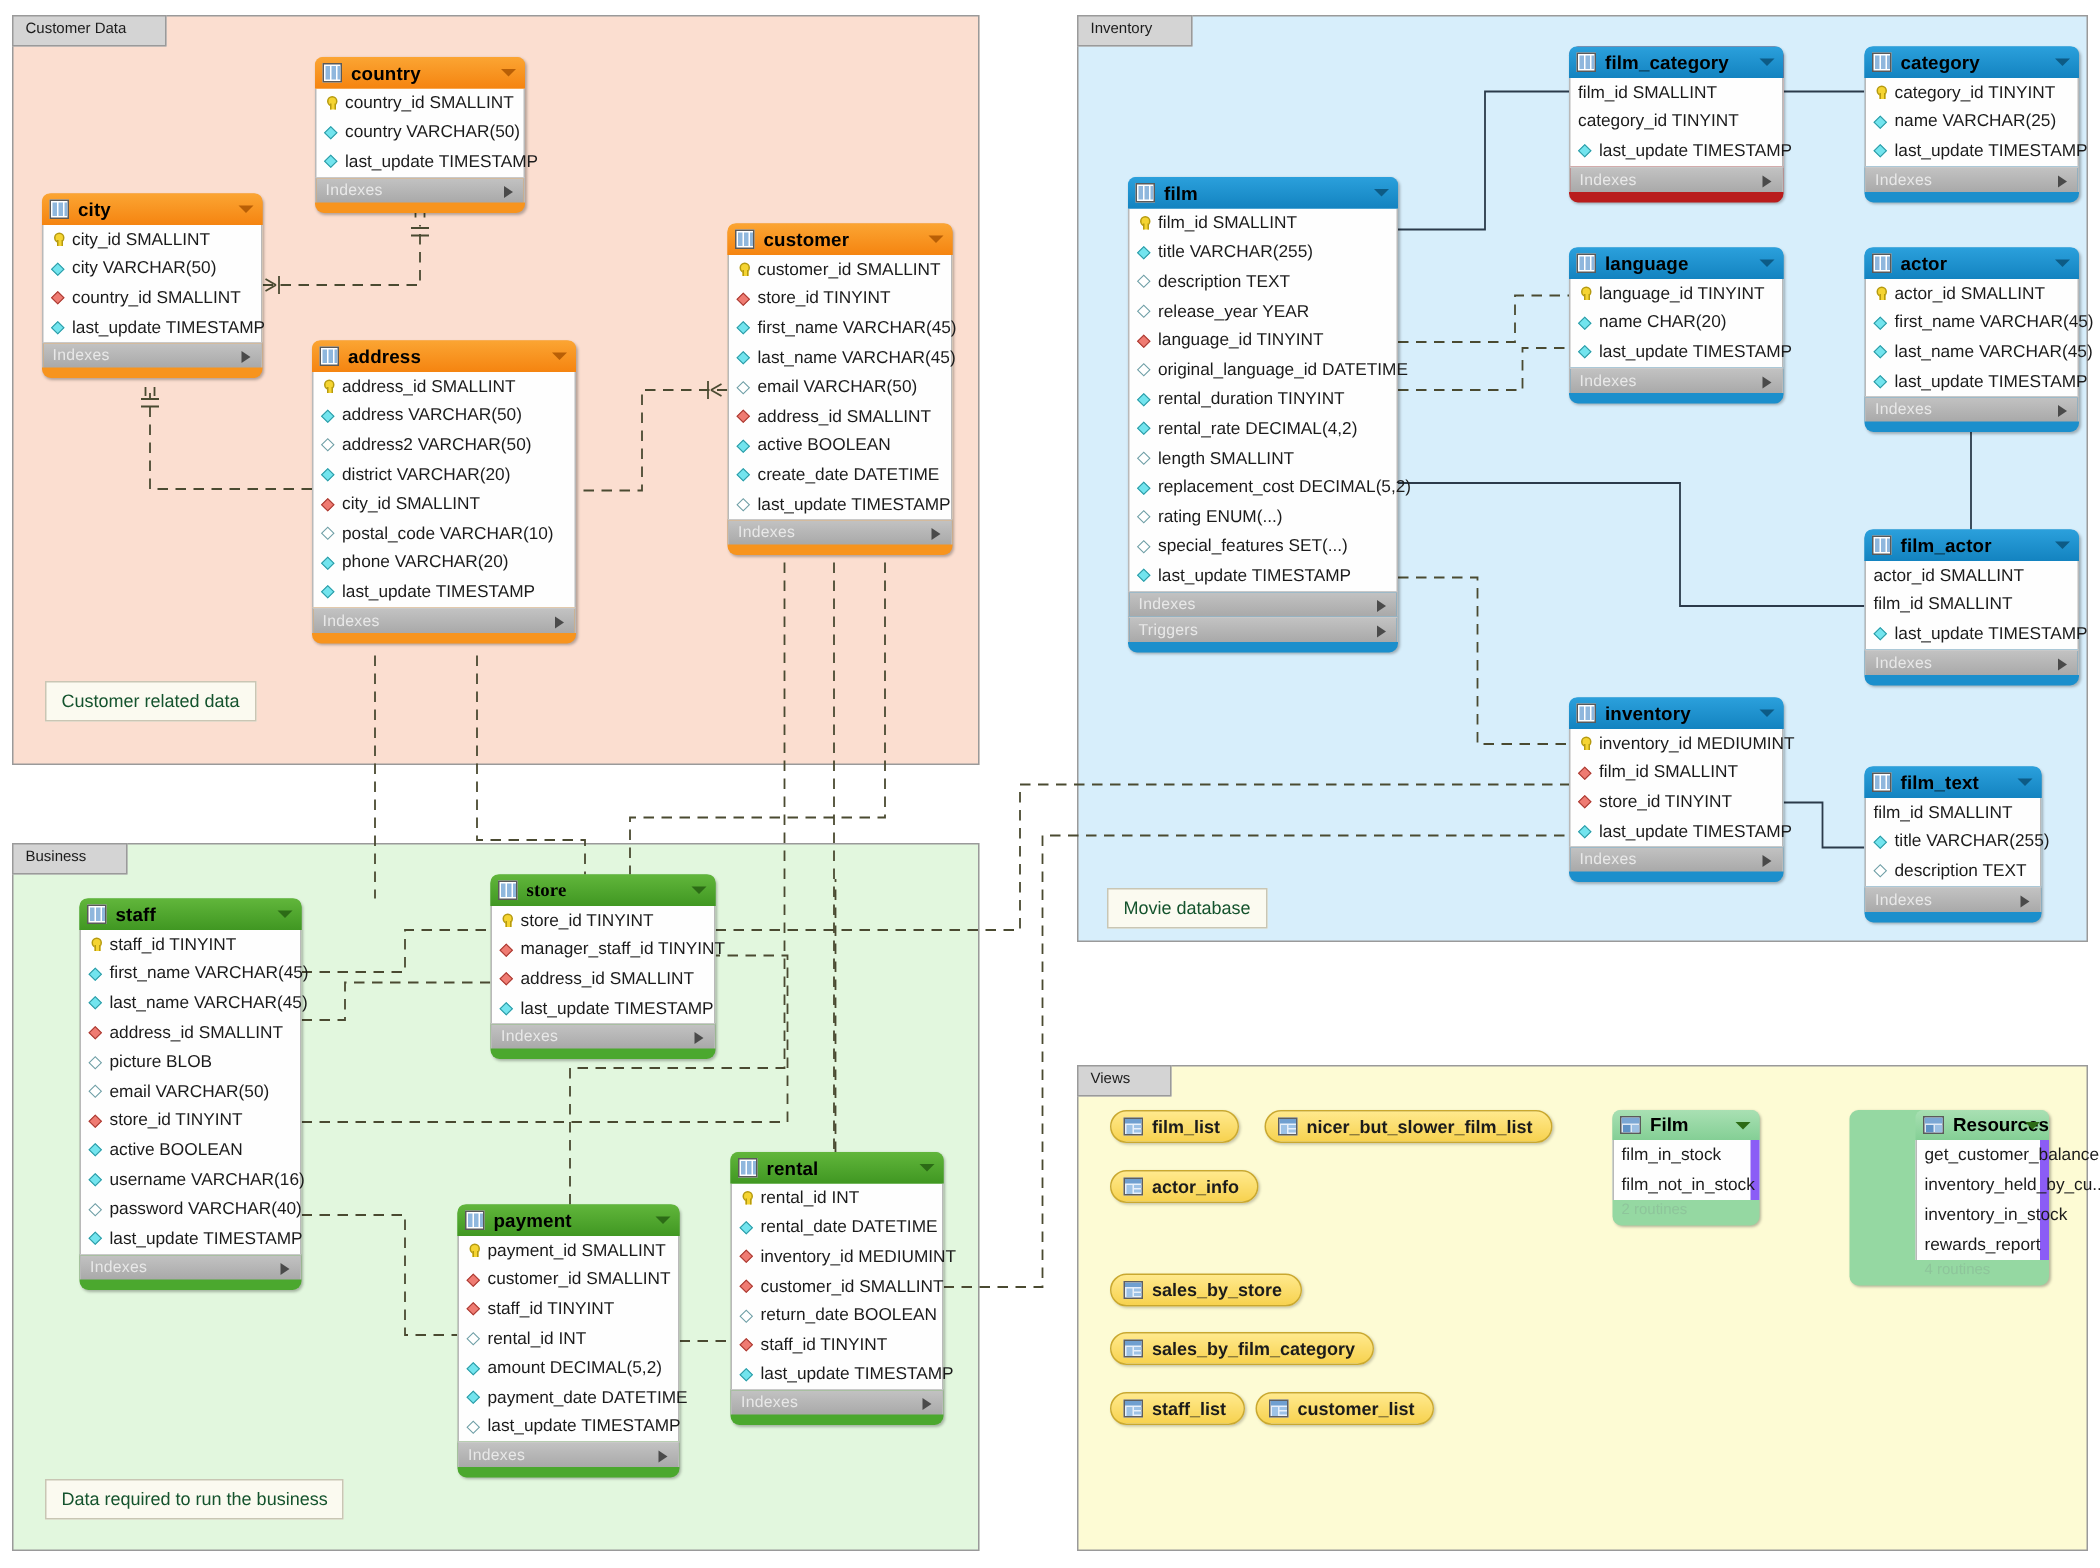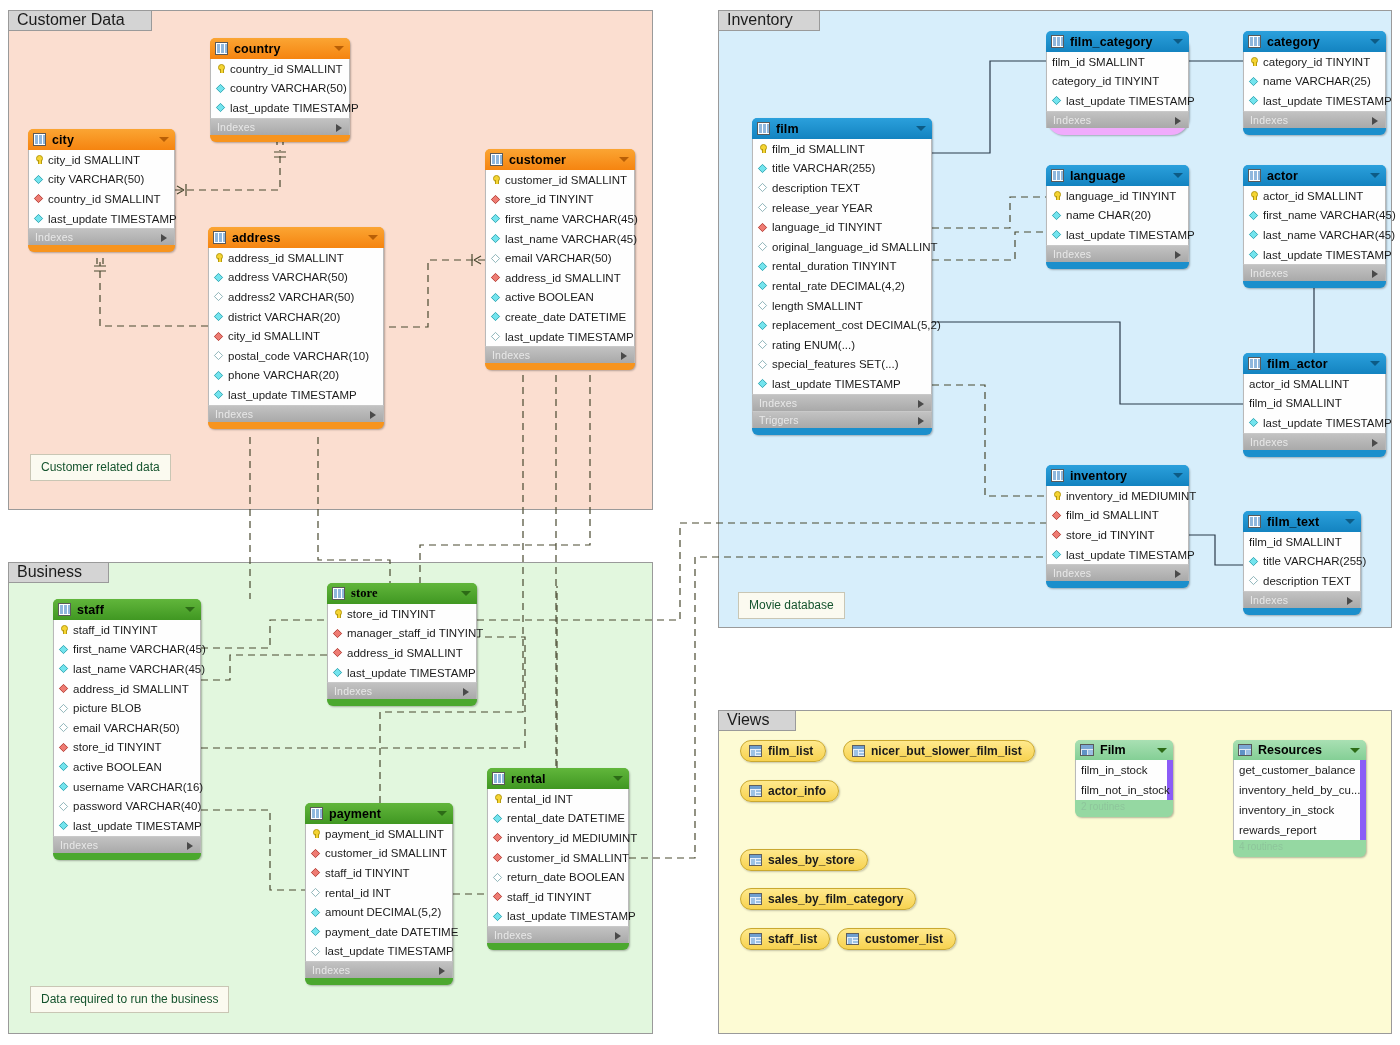--- a/index.html
+++ b/index.html
@@ -11,21 +11,21 @@
     overflow: hidden;
   }
   #canvas { position: relative; width: 1400px; height: 1045px; background: #fff; }
 
   
   .layer { position: absolute; border: 1px solid #9a9a9a; }
   .layer-title {
     position: absolute; top: -1px; left: -1px;
     background: #d4d4d4;
     border: 1px solid #9a9a9a;
-    font-size: 16px; color: #1b1b1b;
+    font-size: 10px; color: #1b1b1b;
     padding: 2px 26px 3px 8px;
     line-height: 14px;
     white-space: nowrap;
   }
 
   
   .note {
     position: absolute;
     background: #fbfaf0;
     border: 1px solid #c9c6b4;
@@ -442,21 +442,21 @@
           <div class="col">
             <span class="g dia hollow"></span>
             <span>release_year YEAR</span>
           </div>
           <div class="col">
             <span class="g dia red"></span>
             <span>language_id TINYINT</span>
           </div>
           <div class="col">
             <span class="g dia hollow"></span>
-            <span>original_language_id SMALLINT</span>
+            <span>original_language_id DATETIME</span>
           </div>
           <div class="col">
             <span class="g dia cyan"></span>
             <span>rental_duration TINYINT</span>
           </div>
           <div class="col">
             <span class="g dia cyan"></span>
             <span>rental_rate DECIMAL(4,2)</span>
           </div>
           <div class="col">
@@ -482,21 +482,21 @@
         </div>
         <div class="subbar">
           <span>Indexes</span>
           <span class="arw"></span>
         </div>
         <div class="subbar">
           <span>Triggers</span>
           <span class="arw"></span>
         </div>
       </div>
-      <div class="tbl" style="left: 1046px; top: 31px; width: 143px; background: #f0abfc; border-radius: 18px;">
+      <div class="tbl" style="left: 1046px; top: 31px; width: 143px; background: #b91c1c;">
         <div class="hdr" style="background: linear-gradient(rgb(43, 160, 220), rgb(19, 131, 192));">
           <span class="tbl-icon">
             <i class="c1"></i>
             <i class="c2"></i>
             <i class="c3"></i>
           </span>
           <span class="tname">film_category</span>
           <span class="caret" style="border-top:5px solid #0d5b85;"></span>
         </div>
         <div class="cols">
@@ -956,21 +956,21 @@
           </span>
           <span class="tname">Film</span>
           <span class="caret" style="border-top:5px solid #2c6b16;"></span>
         </div>
         <div class="rows">
           <div>film_in_stock</div>
           <div>film_not_in_stock</div>
         </div>
         <div class="foot">2 routines</div>
       </div>
-      <div class="rgroup" style="left: 1233px; top: 740px; width: 133px;">
+      <div class="rgroup" style="left: 1233px; top: 740px; width: 133px; padding-left: 44px;">
         <div class="hdr">
           <span class="rg-icon">
             <i class="a"></i>
             <i class="b"></i>
             <i class="c"></i>
           </span>
           <span class="tname">Resources</span>
           <span class="caret" style="border-top:5px solid #2c6b16;"></span>
         </div>
         <div class="rows">

